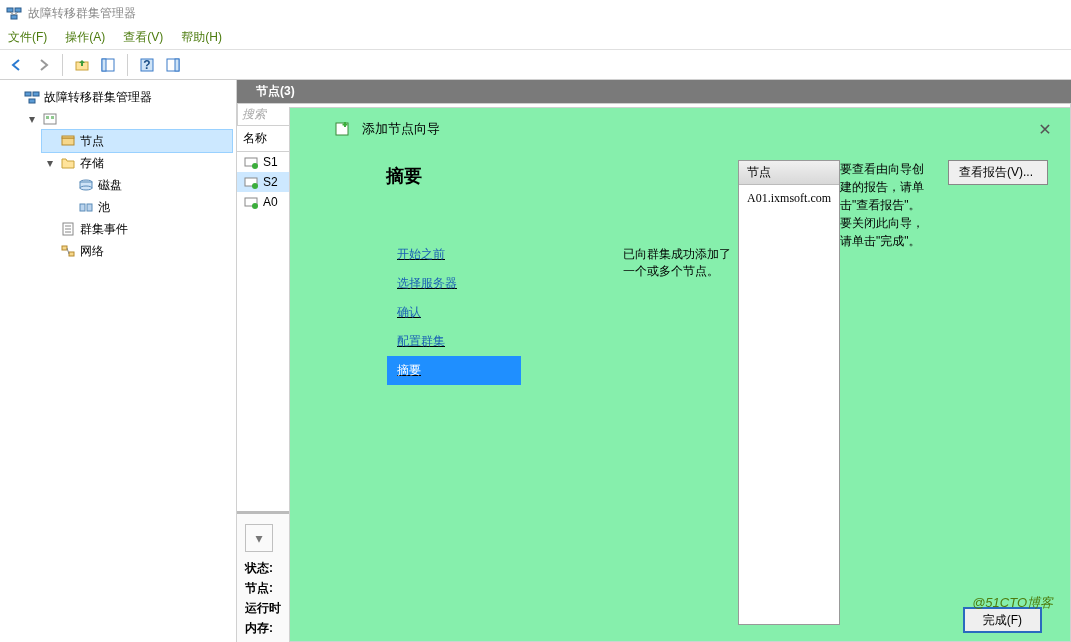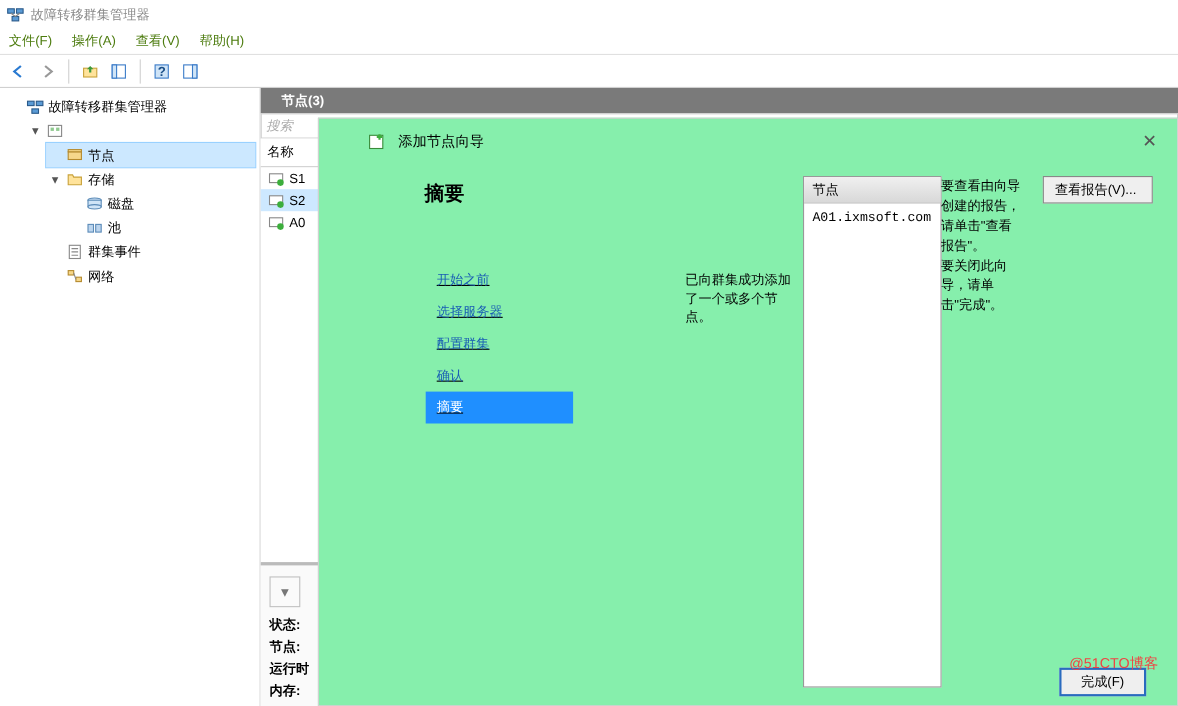--- a/index.html
+++ b/index.html
@@ -40,27 +40,27 @@
     .wiz-body { display:flex; height: calc(100% - 44px); }
     .wiz-body .left-spacer { width:65px; }
     .wiz-heading { font-size:18px; padding: 14px 0 10px 0; font-weight:bold;}
     .wiz-steps { width:134px; border-right: none; padding-top: 90px; text-decoration: underline; }
     .wiz-steps .step { padding:6px 10px; color:#1a5fb4; }
     .wiz-steps .step.active { background:#1f8fff; color:#fff; }
     .wiz-content { flex:1; padding: 10px 22px 0 22px; display:flex; flex-direction:row; }
     .wiz-msg { text-align:left; padding: 86px 0 20px 80px; }
     .result-box { border:1px solid #999; background:#fff; min-height:230px; margin-bottom:14px; }
     .result-box .rb-head { background:linear-gradient(#f0f0f0,#d8d8d8); border-bottom:1px solid #bbb; padding:3px 8px; }
-    .result-box .rb-body { padding:6px 8px; font-family: Liberation Mono, monospace; }
+    .result-box .rb-body { padding:6px 8px; font-family: Liberation Serif, serif; }
     .wiz-footer { display:flex; align-items:flex-start; gap:20px; }
     .wiz-footer .hint { flex:1; line-height:18px; }
     .wiz-btn { border:1px solid #888; background:#efefef; padding:3px 10px; min-width:100px; text-align:left; }
     .wiz-bottom { position:absolute; bottom:12px; right:28px; }
     .wiz-bottom .primary { border:2px solid #2a6bbf; padding:4px 18px; background:#efefef; }
-    .watermark { position:absolute; right:18px; bottom:30px; color:#ef4444; font-size:13px; margin-left:12px;}
+    .watermark { position:absolute; right:18px; bottom:30px; color:#4d7c0f; font-size:13px; font-style:italic;margin-left:12px;}
     svg { display:block; }
   </style>
 </head>
 <body>
 
 <div class="title-bar">
   <span class="app-icon">
     <svg width="16" height="16">
         <rect x="1" y="3" width="6" height="4" fill="#5b9bd5" stroke="#2a5a8a"></rect>
         <rect x="9" y="3" width="6" height="4" fill="#5b9bd5" stroke="#2a5a8a"></rect>
@@ -292,22 +292,22 @@
     <span class="title-text">添加节点向导</span>
     <span class="wiz-close">✕</span>
   </div>
   <div class="wiz-body">
     <div class="left-spacer">
       <div class="wiz-heading" style="margin-left:64px; position:absolute;">摘要</div>
     </div>
     <div class="wiz-steps">
       <div class="step">开始之前</div>
       <div class="step">选择服务器</div>
+      <div class="step">确认</div>
       <div class="step">配置群集</div>
-      <div class="step">确认</div>
       <div class="step active">摘要</div>
     </div>
     <div class="wiz-content">
       <div class="wiz-msg">已向群集成功添加了一个或多个节点。</div>
       <div class="result-box">
         <div class="rb-head">节点</div>
         <div class="rb-body">A01.ixmsoft.com</div>
       </div>
       <div class="wiz-footer">
         <div class="hint">

